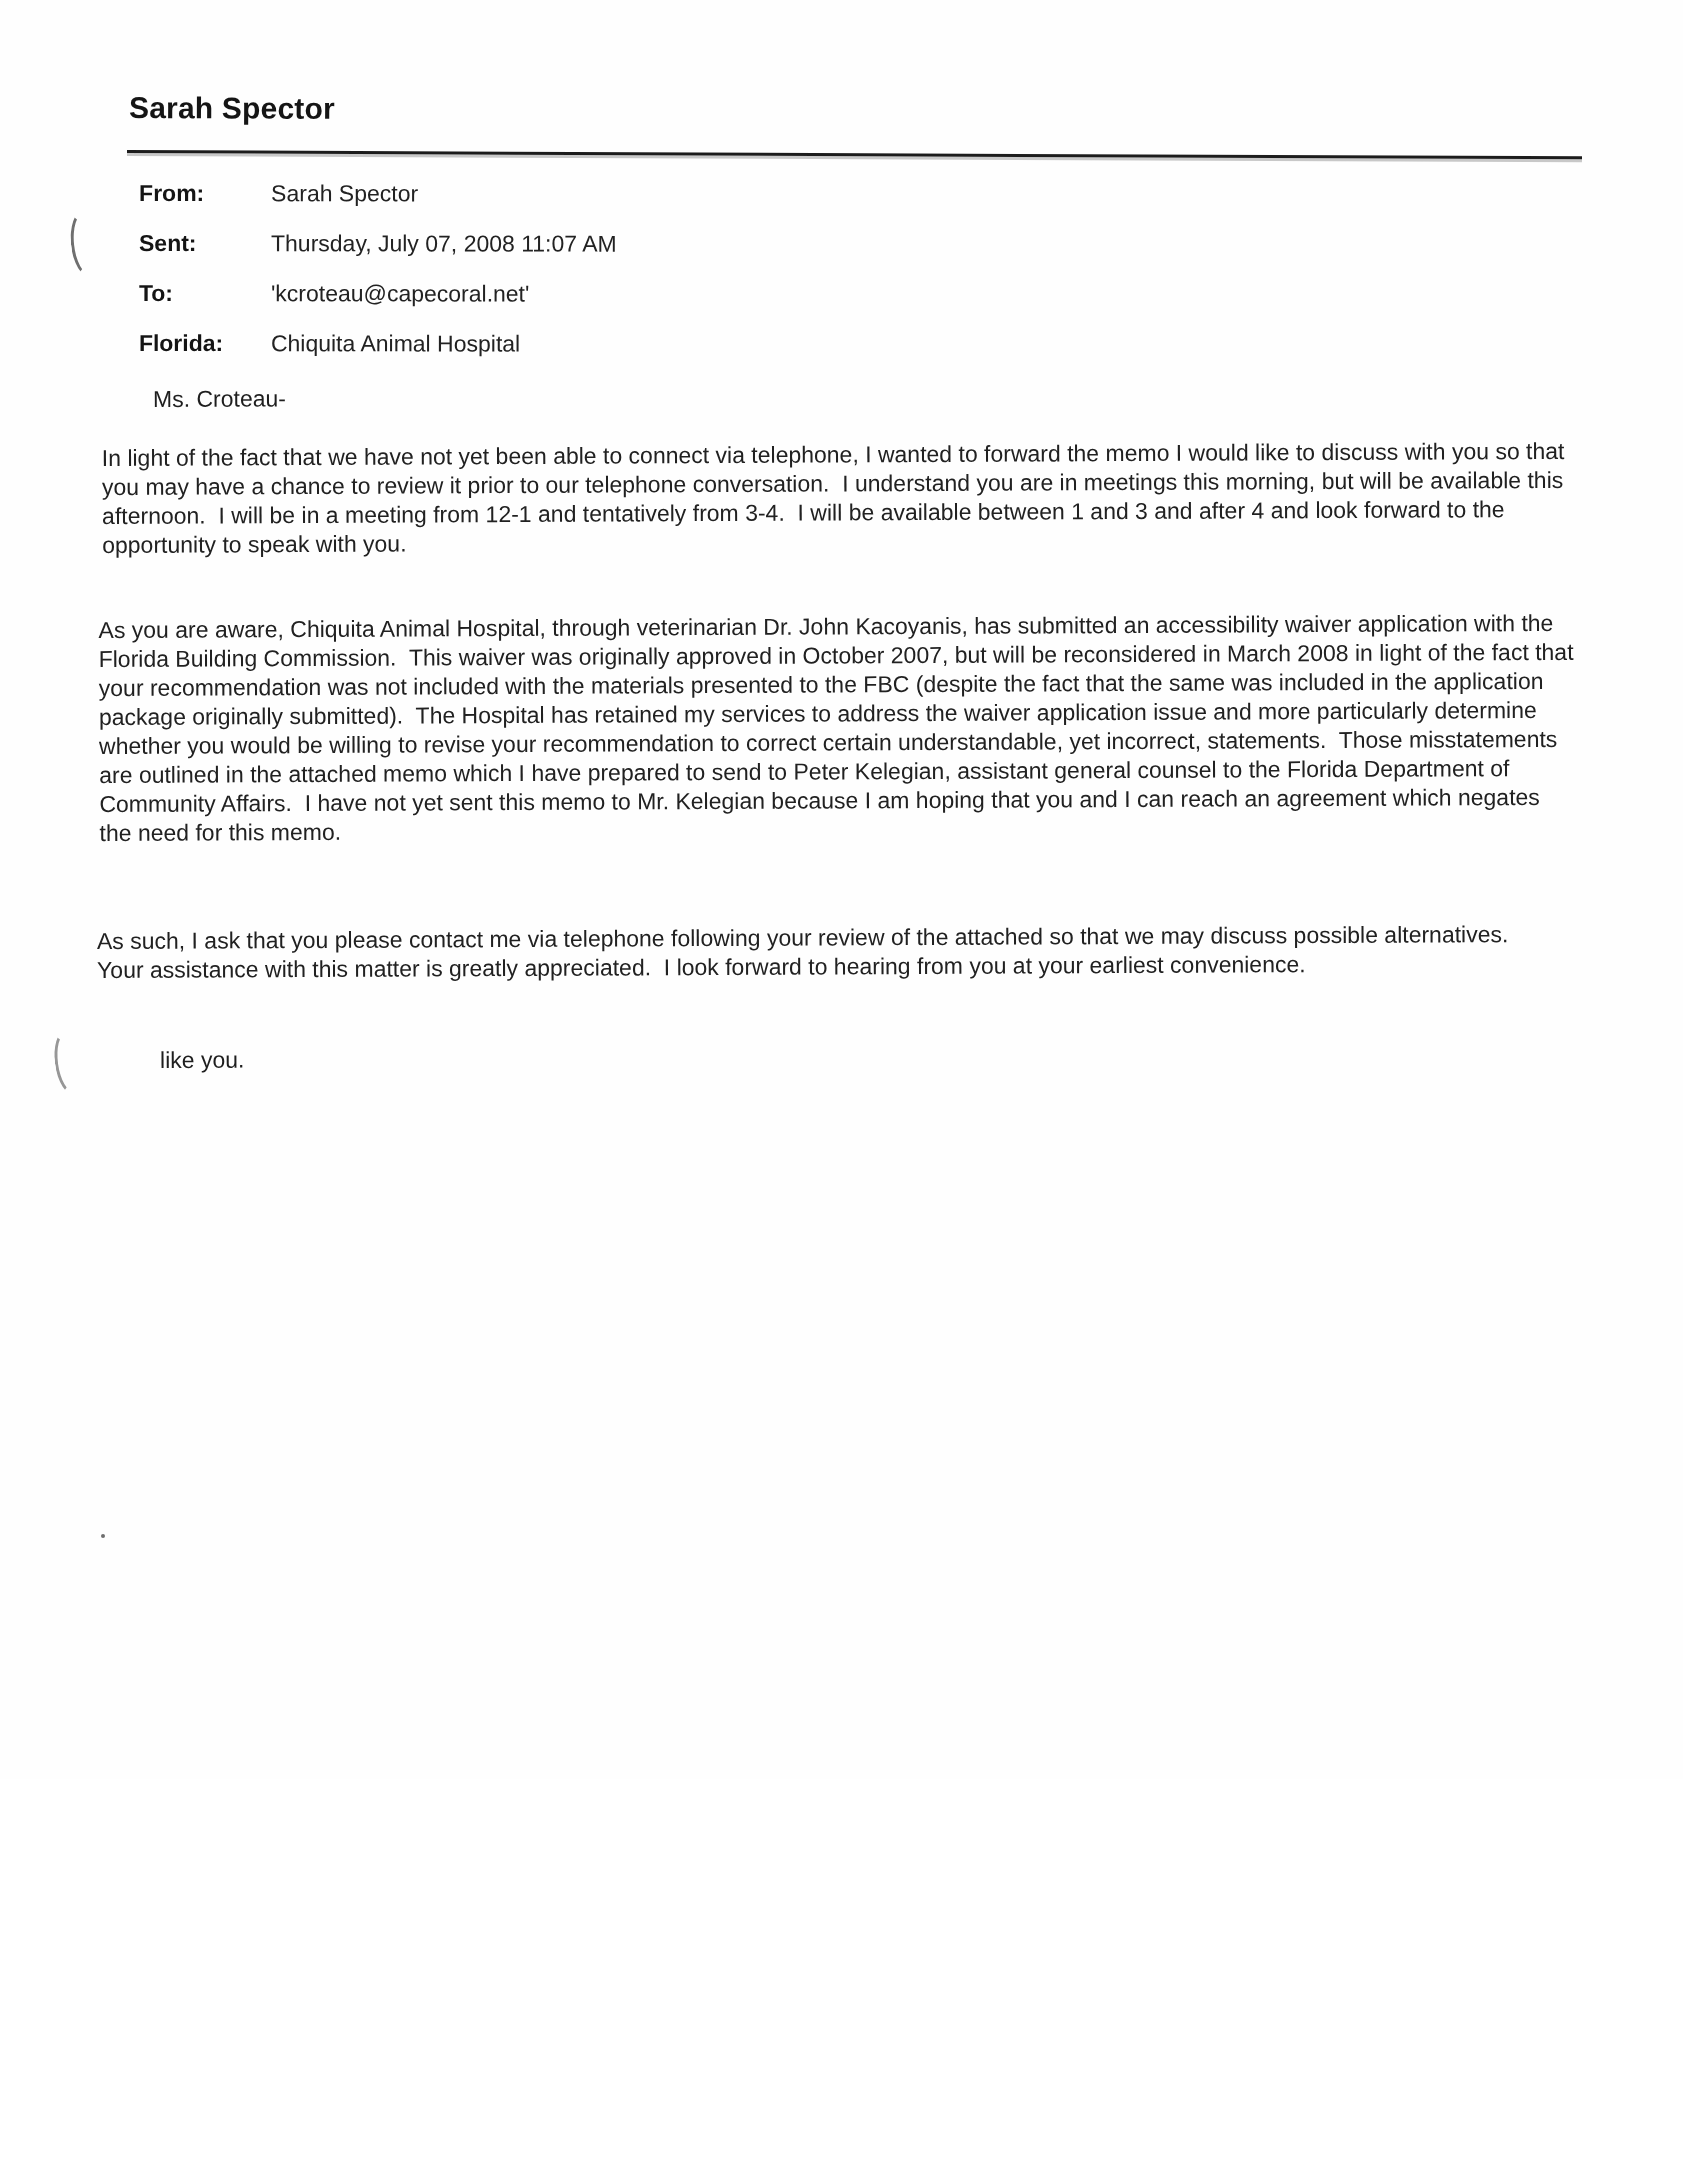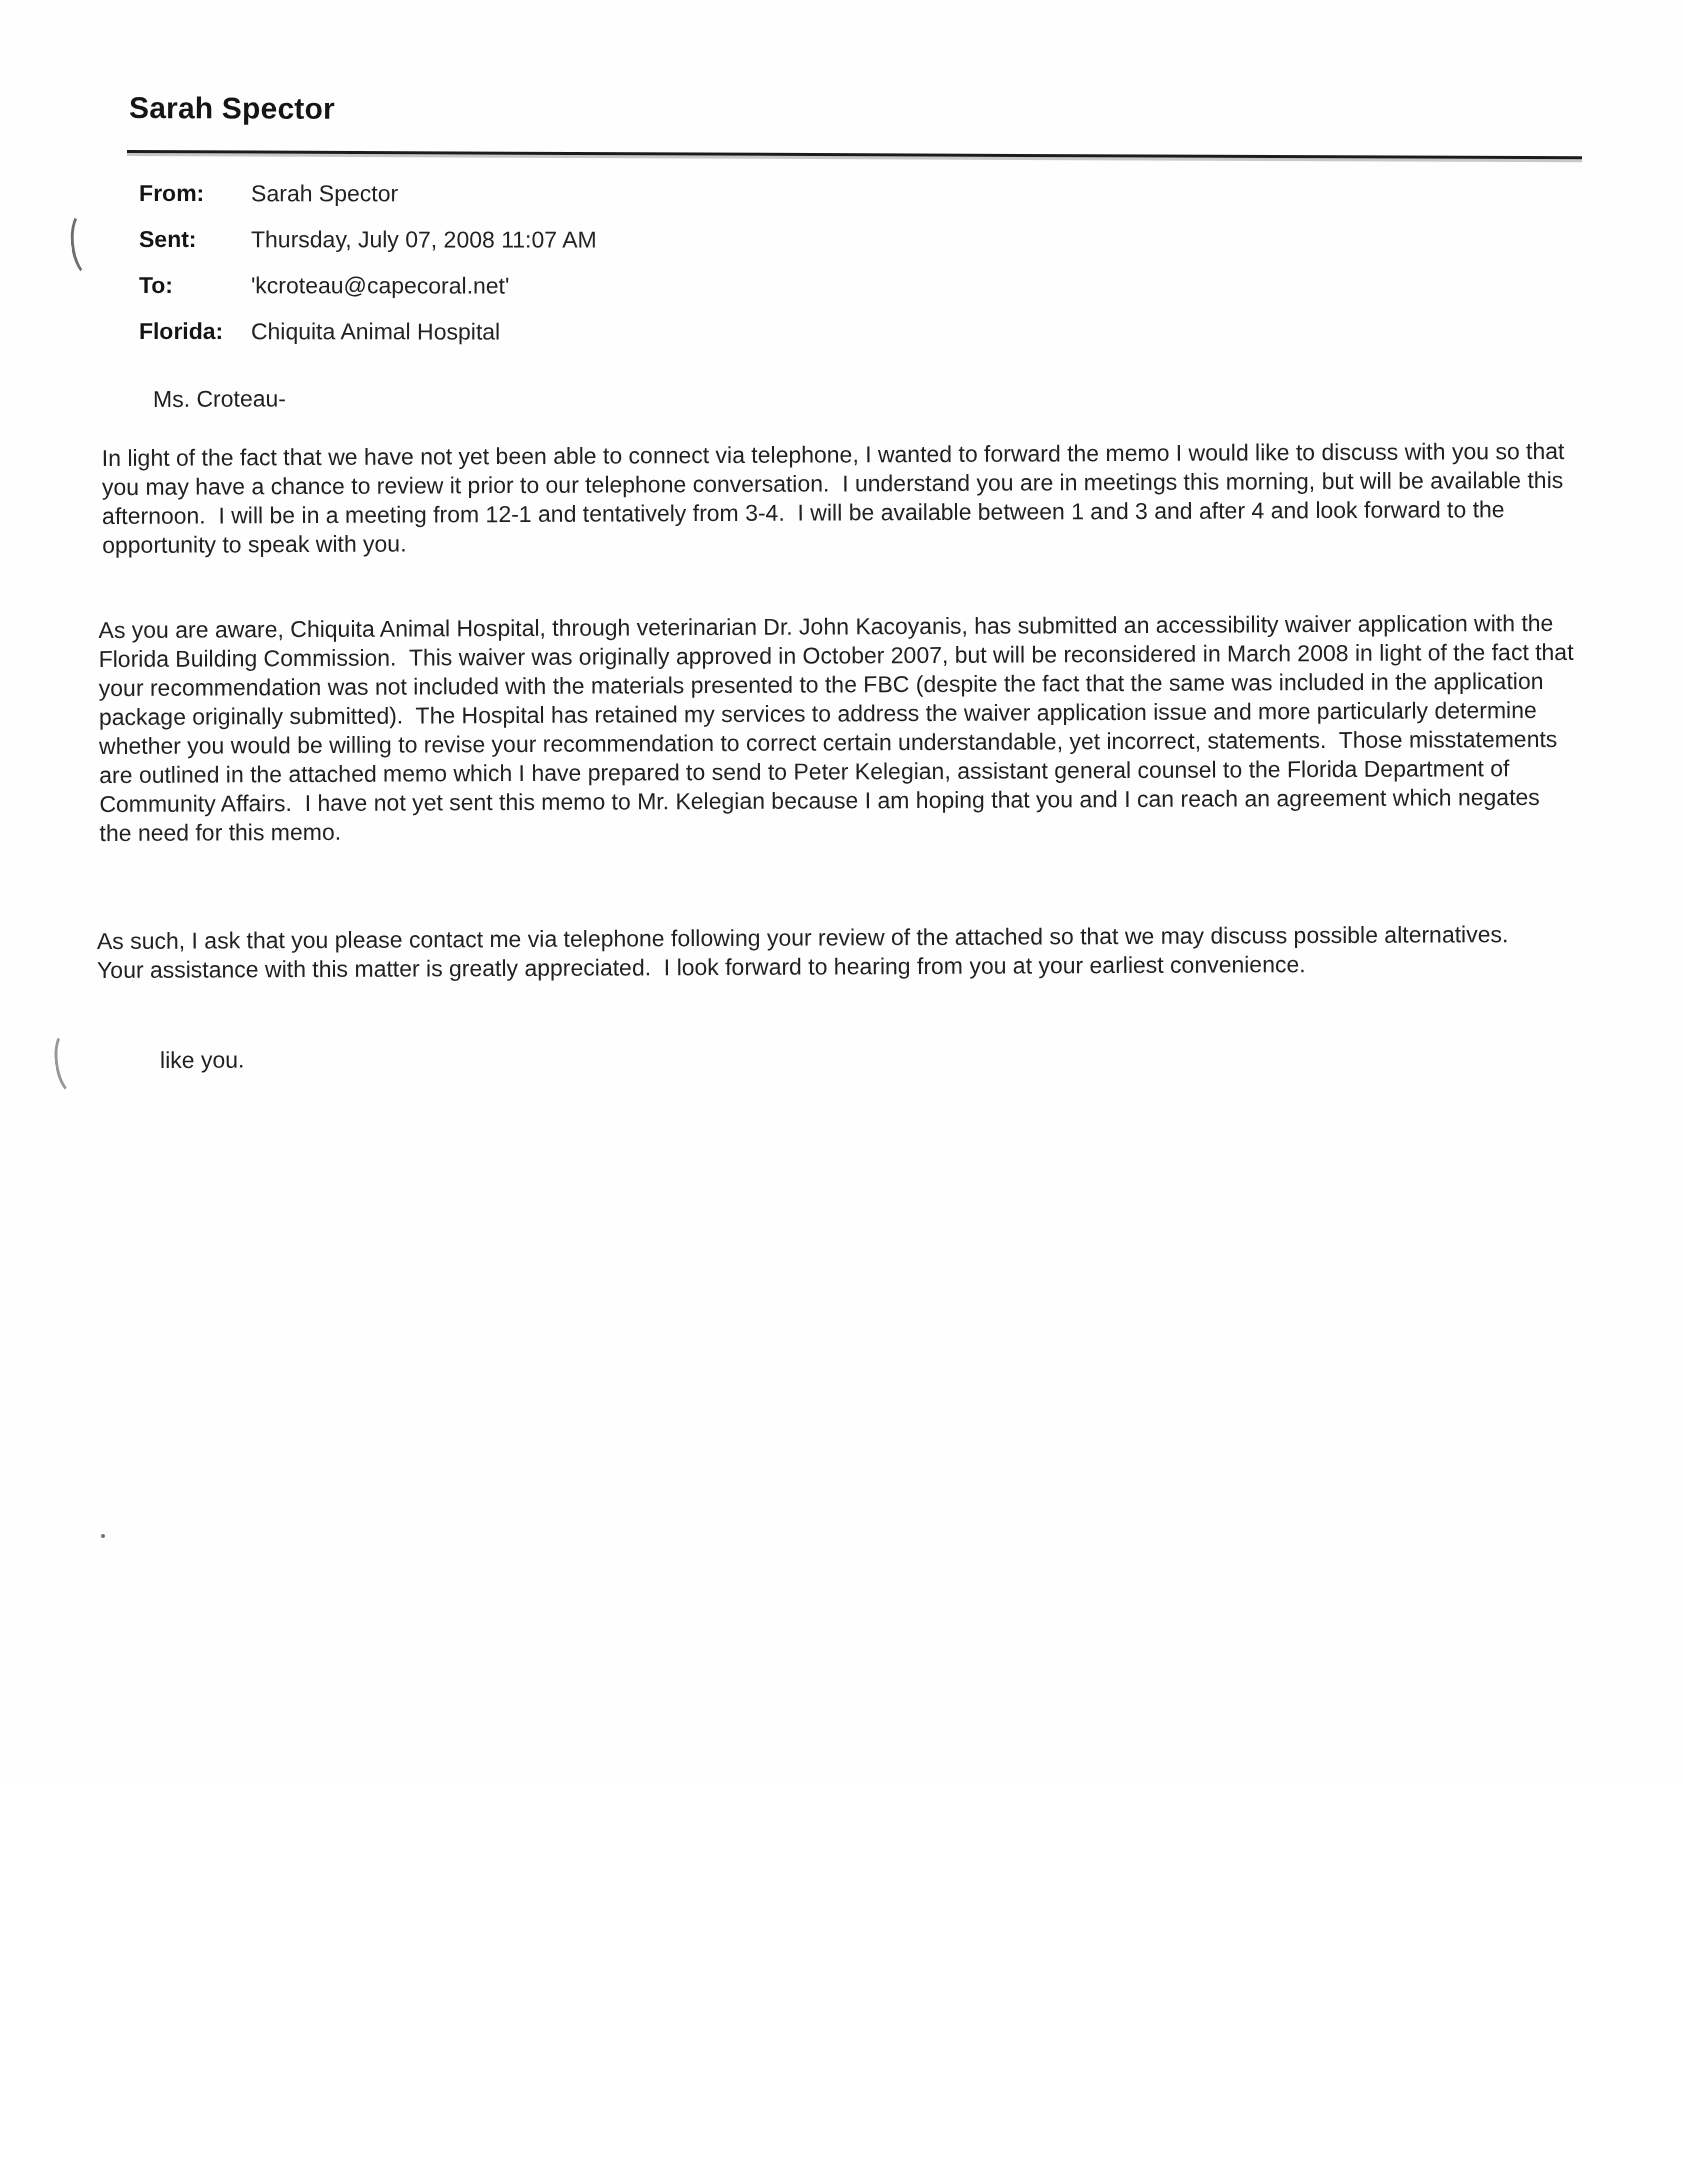--- a/index.html
+++ b/index.html
@@ -40,20 +40,21 @@
   }
   .header-fields {
     position: absolute;
     left: 139px;
     top: 178px;
     display: grid;
     grid-template-columns: 112px auto;
     row-gap: 16px;
     font-size: 23px;
     line-height: 30px;
+    gap: 20px;
   }
   .field-label {
     font-weight: bold;
     color: #141414;
   }
   .field-value {
     color: #222222;
   }
   .greeting {
     position: absolute;

